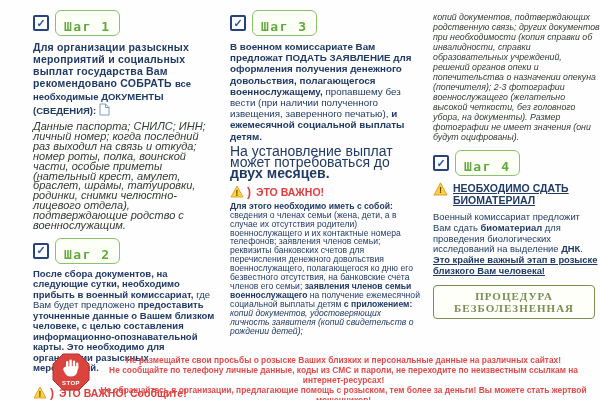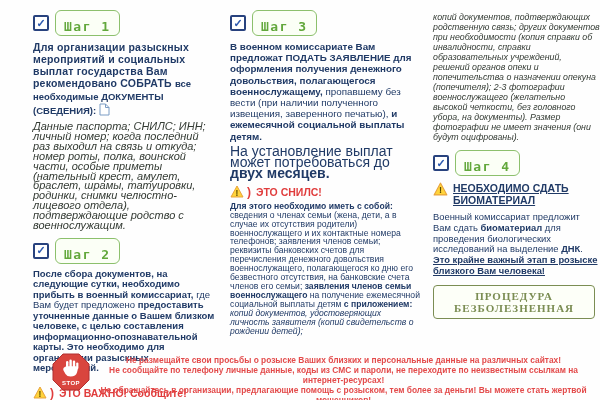--- a/index.html
+++ b/index.html
@@ -112,21 +112,21 @@
   <p class="s3-body"><span class="b">В военном комиссариате Вам предложат ПОДАТЬ ЗАЯВЛЕНИЕ для оформления получения денежного довольствия, полагающегося военнослужащему, </span><span>пропавшему без вести (при наличии полученного извещения, заверенного печатью), </span><span class="b">и ежемесячной социальной выплаты детям.</span></p>
 
   <p class="s3-note"><span>На установление выплат может потребоваться до </span><span class="b">двух месяцев.</span></p>
 
   <div class="imp-title">
     <span class="warn-icon"><svg width="14" height="13" viewBox="0 0 14 13">
           <path d="M7 1 L13 12 H1 Z" fill="#ffd43b" stroke="#e8a33d" stroke-width="1" stroke-linejoin="round"></path>
           <text x="7" y="10.6" text-anchor="middle" font-size="8.5" font-weight="bold" fill="#5b4a00" font-family="Liberation Sans,sans-serif">!</text>
         </svg></span>
     <span class="imp-paren">)</span>
-    <span>ЭТО СНИЛС!</span>
+    <span>ЭТО ВАЖНО!</span>
   </div>
 
   <p class="s3-imp"><span class="b">Для этого необходимо иметь с собой: </span><span>сведения о членах семьи (жена, дети, а в случае их отсутствия родители) военнослужащего и их контактные номера телефонов; заявления членов семьи; реквизиты банковских счетов для перечисления денежного довольствия военнослужащего, полагающегося ко дню его безвестного отсутствия, на банковские счета членов его семьи; </span><span class="b">заявления членов семьи военнослужащего </span><span>на получение ежемесячной социальной выплаты детям </span><span class="b">с приложением:</span><br><span class="s3-attach">копий документов, удостоверяющих личность заявителя (копий свидетельств о рождении детей);</span></p>
 
 </div>
 
 <div class="col" id="col3">
 
   <p class="s4-cont">копий документов, подтверждающих родственную связь; других документов при необходимости (копия справки об инвалидности, справки образовательных учреждений, решений органов опеки и попечительства о назначении опекуна (попечителя); 2-3 фотографии военнослужащего (желательно высокой четкости, без головного убора, на документы). Размер фотографии не имеет значения (они будут оцифрованы).</p>
 

